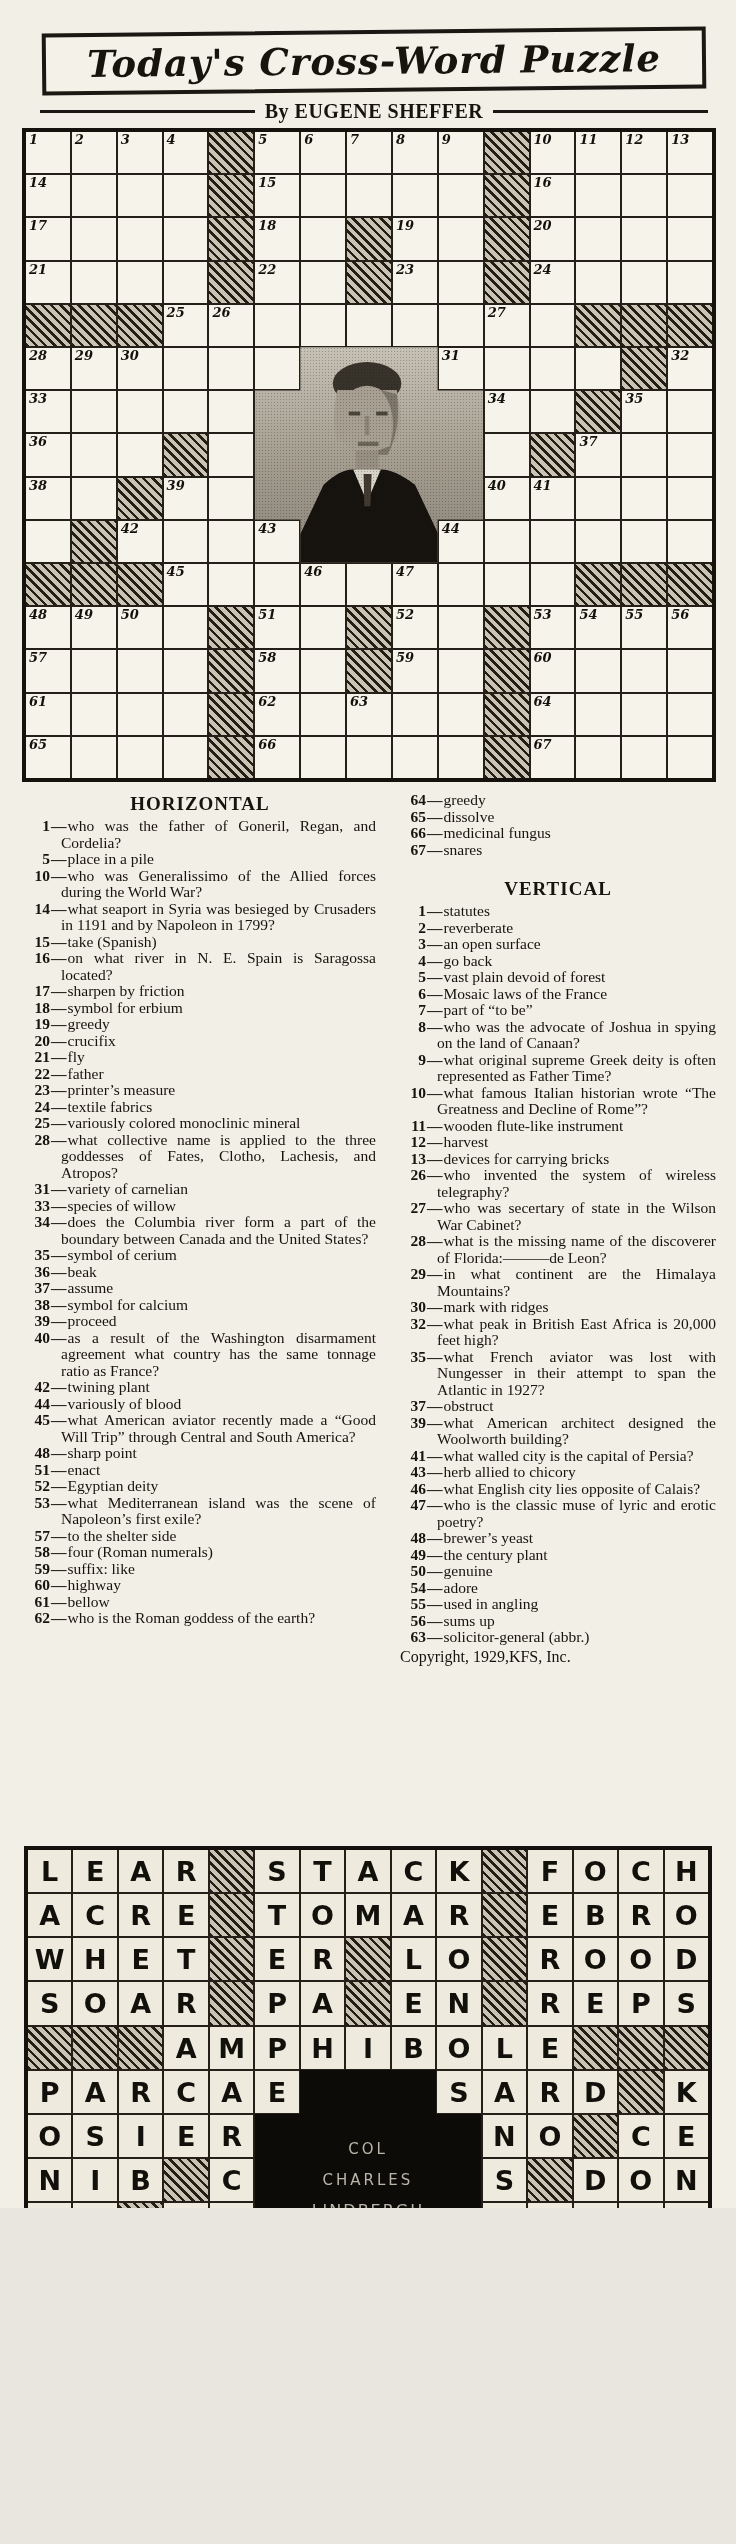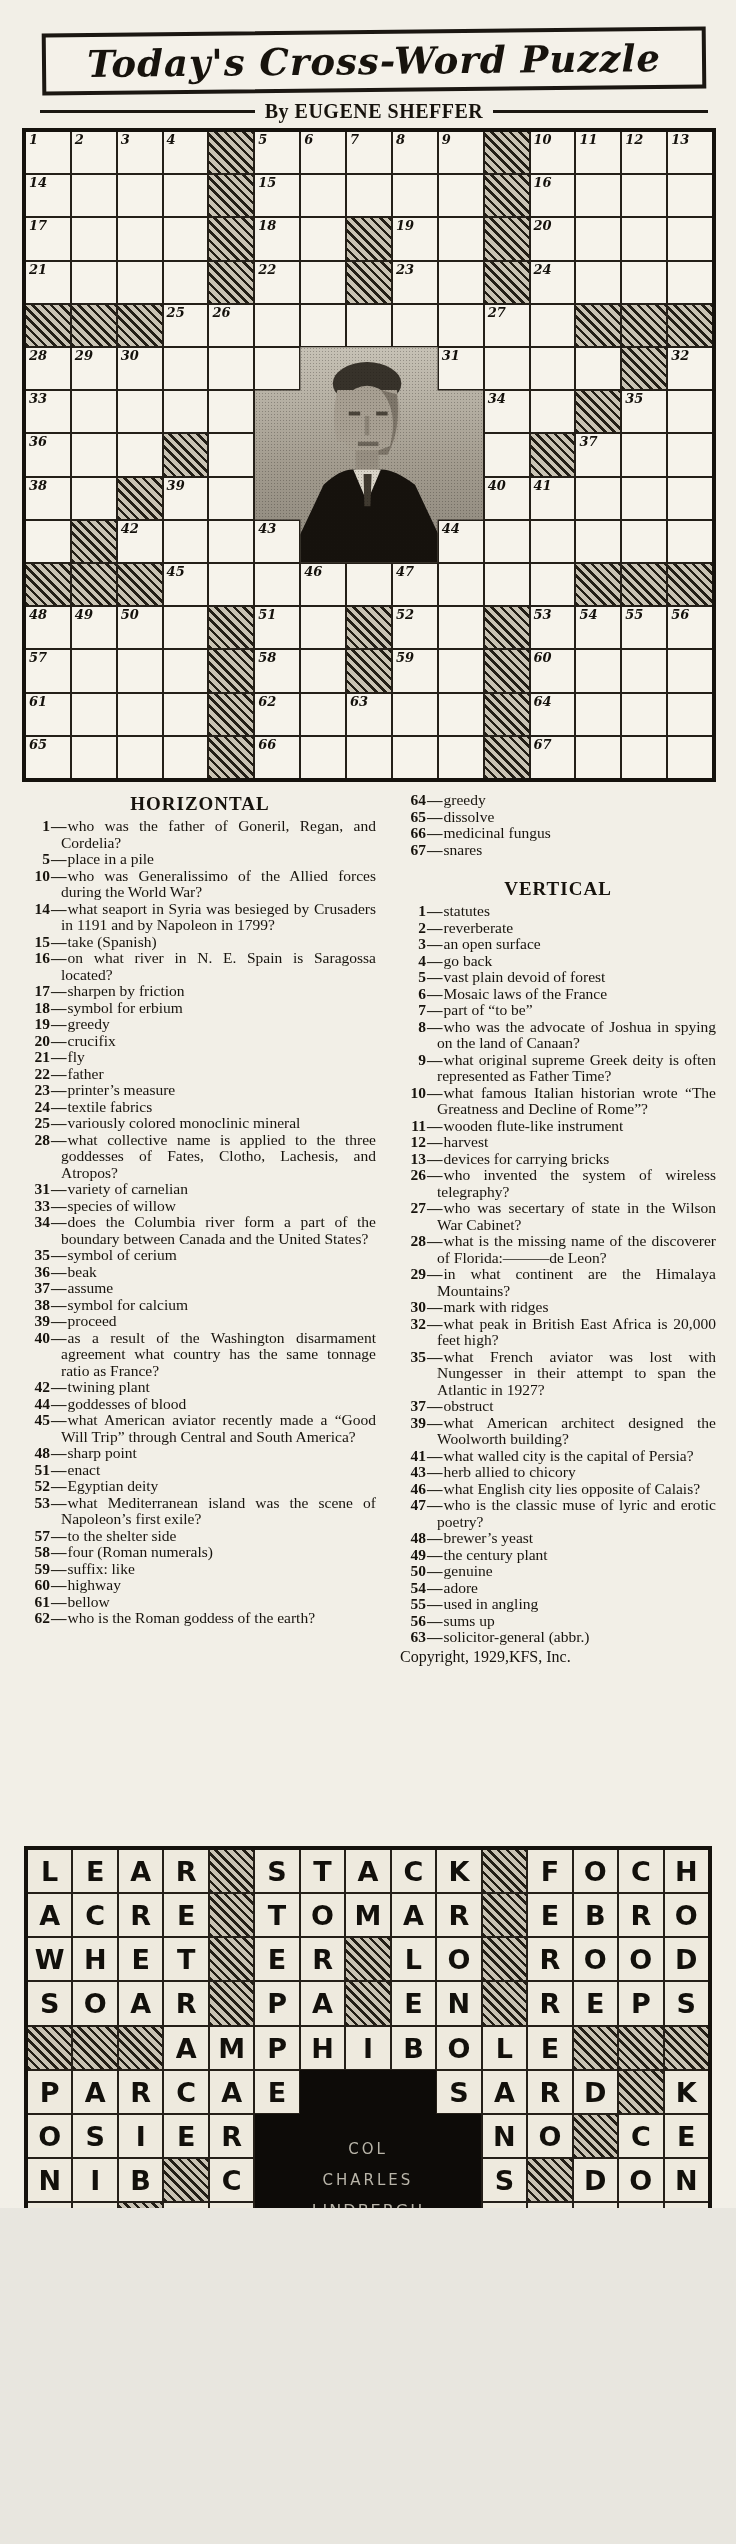--- a/index.html
+++ b/index.html
@@ -480,21 +480,21 @@
           <div class="clue"><span class="cluenum">31</span><span class="dash">—</span><span class="cluetext">variety of carnelian</span></div>
           <div class="clue"><span class="cluenum">33</span><span class="dash">—</span><span class="cluetext">species of willow</span></div>
           <div class="clue"><span class="cluenum">34</span><span class="dash">—</span><span class="cluetext">does the Columbia river form a part of the boundary between Canada and the United States?</span></div>
           <div class="clue"><span class="cluenum">35</span><span class="dash">—</span><span class="cluetext">symbol of cerium</span></div>
           <div class="clue"><span class="cluenum">36</span><span class="dash">—</span><span class="cluetext">beak</span></div>
           <div class="clue"><span class="cluenum">37</span><span class="dash">—</span><span class="cluetext">assume</span></div>
           <div class="clue"><span class="cluenum">38</span><span class="dash">—</span><span class="cluetext">symbol for calcium</span></div>
           <div class="clue"><span class="cluenum">39</span><span class="dash">—</span><span class="cluetext">proceed</span></div>
           <div class="clue"><span class="cluenum">40</span><span class="dash">—</span><span class="cluetext">as a result of the Washington disarmament agreement what country has the same tonnage ratio as France?</span></div>
           <div class="clue"><span class="cluenum">42</span><span class="dash">—</span><span class="cluetext">twining plant</span></div>
-          <div class="clue"><span class="cluenum">44</span><span class="dash">—</span><span class="cluetext">goddesses of blood</span></div>
+          <div class="clue"><span class="cluenum">44</span><span class="dash">—</span><span class="cluetext">variously of blood</span></div>
           <div class="clue"><span class="cluenum">45</span><span class="dash">—</span><span class="cluetext">what American aviator recently made a “Good Will Trip” through Central and South America?</span></div>
           <div class="clue"><span class="cluenum">48</span><span class="dash">—</span><span class="cluetext">sharp point</span></div>
           <div class="clue"><span class="cluenum">51</span><span class="dash">—</span><span class="cluetext">enact</span></div>
           <div class="clue"><span class="cluenum">52</span><span class="dash">—</span><span class="cluetext">Egyptian deity</span></div>
           <div class="clue"><span class="cluenum">53</span><span class="dash">—</span><span class="cluetext">what Mediterranean island was the scene of Napoleon’s first exile?</span></div>
           <div class="clue"><span class="cluenum">57</span><span class="dash">—</span><span class="cluetext">to the shelter side</span></div>
           <div class="clue"><span class="cluenum">58</span><span class="dash">—</span><span class="cluetext">four (Roman numerals)</span></div>
           <div class="clue"><span class="cluenum">59</span><span class="dash">—</span><span class="cluetext">suffix: like</span></div>
           <div class="clue"><span class="cluenum">60</span><span class="dash">—</span><span class="cluetext">highway</span></div>
           <div class="clue"><span class="cluenum">61</span><span class="dash">—</span><span class="cluetext">bellow</span></div>

